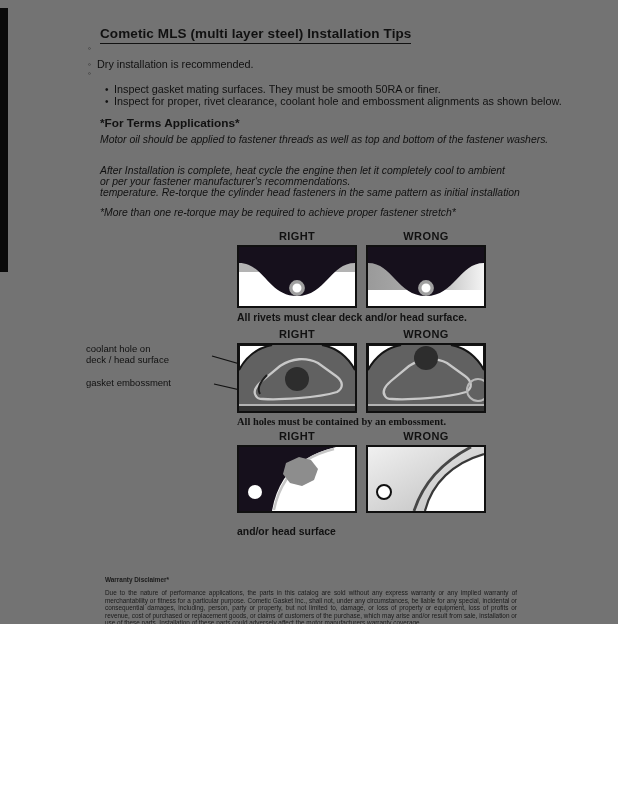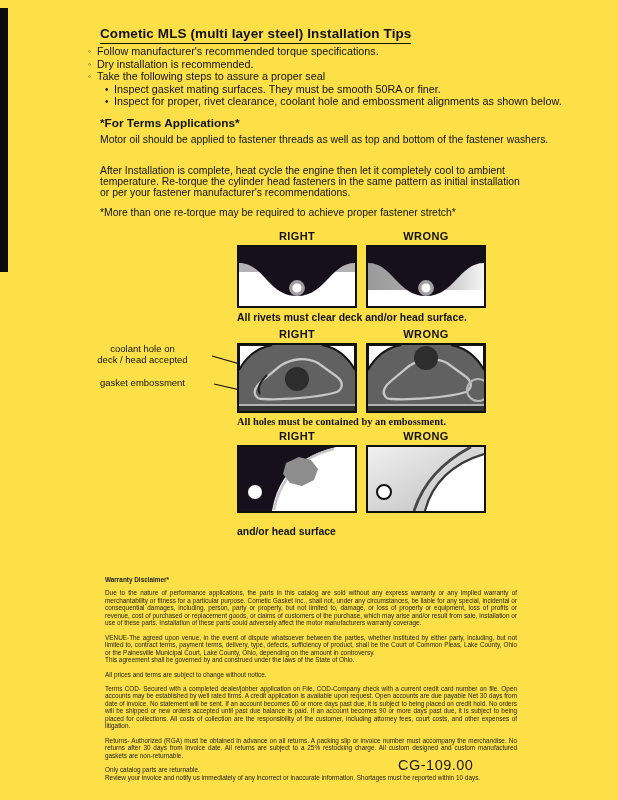--- a/index.html
+++ b/index.html
@@ -1,86 +1,84 @@
 <!DOCTYPE html>
 <html><head>
 <meta charset="utf-8">
 <style>
   html,body{margin:0;padding:0;background:#ffffff;}
   .page{
-    position:relative;width:618px;height:800px;background:#fde047;overflow:hidden;
+    position:relative;width:618px;height:624px;background:#737373;overflow:hidden;
     font-family:"Liberation Sans", sans-serif;color:#111;
   }
   .edge-bar{position:absolute;left:0;top:8px;width:8px;height:264px;background:#0a0a0a;}
   .title{
     position:absolute;left:100px;top:26px;font-size:13.5px;font-weight:700;
     white-space:nowrap;border-bottom:1.5px solid #111;padding-bottom:2px;letter-spacing:0.1px;
   }
   .bullets{position:absolute;left:88px;top:45px;font-size:10.8px;}
   .bline{display:flex;align-items:baseline;height:12.5px;white-space:nowrap;}
   .bline .mk{width:9px;font-size:8px;position:relative;top:-1px;}
   .bline.sub{margin-left:17px;}
   .bline.sub .mk{font-size:10px;top:0;}
   .diesel-head{position:absolute;left:100px;top:116px;font-size:11.8px;font-weight:700;white-space:nowrap;}
-  .para{position:absolute;left:100px;font-size:10.4px;line-height:11.2px;}
+  .para{position:absolute;left:100px;font-size:10.4px;line-height:11.2px;font-style:italic;}
   .para div{white-space:nowrap;}
   .dlabel{position:absolute;width:120px;text-align:center;font-weight:700;font-size:11px;letter-spacing:0.4px;}
   .dbox{position:absolute;width:120px;border:2px solid #101010;background:#fff;box-sizing:border-box;}
   .dbox svg{display:block;width:100%;height:100%;}
   .caption{position:absolute;left:237px;font-size:10.4px;font-weight:700;white-space:nowrap;}
-  .annot{position:absolute;text-align:center;font-size:9.5px;line-height:10.5px;width:125px;left:80px;}
+  .annot{position:absolute;text-align:left;font-size:9.5px;line-height:10.5px;width:125px;left:86px;}
   .leader{position:absolute;left:208px;top:348px;width:100px;height:56px;}
   .legal{position:absolute;left:105px;top:576px;width:412px;font-size:6.4px;line-height:7.45px;color:#1a1a1a;text-align:justify;}
   .legal .lh{font-weight:700;margin-bottom:6px;text-align:left;}
   .legal p{margin:0 0 7px 0;}
   .legal p.tight{margin:0;}
   .footer-code{position:absolute;left:386px;top:757px;font-size:14.5px;letter-spacing:0.5px;color:#1c1c1c;white-space:nowrap;margin-left:12px;}
 </style>
 </head>
 <body>
 
 <div class="page">
 
   <div class="edge-bar"></div>
 
   <div class="title">Cometic MLS (multi layer steel) Installation Tips</div>
 
   <div class="bullets">
     <div class="bline">
       <span class="mk">◦</span>
-      <span>Follow manufacturer's recommended torque specifications.</span>
     </div>
     <div class="bline">
       <span class="mk">◦</span>
       <span>Dry installation is recommended.</span>
     </div>
     <div class="bline">
       <span class="mk">◦</span>
-      <span>Take the following steps to assure a proper seal</span>
     </div>
     <div class="bline sub">
       <span class="mk">•</span>
       <span>Inspect gasket mating surfaces.  They must be smooth 50RA or finer.</span>
     </div>
     <div class="bline sub">
       <span class="mk">•</span>
       <span>Inspect for proper, rivet clearance, coolant hole and embossment alignments as shown below.</span>
     </div>
   </div>
 
   <div class="diesel-head">*For Terms Applications*</div>
 
   <div class="para" style="top:134px;">
     <div>Motor oil should be applied to fastener threads as well as top and bottom of the fastener washers.</div>
   </div>
 
   <div class="para" style="top:165px;">
     <div>After Installation is complete, heat cycle the engine then let it completely cool to ambient</div>
+    <div>or per your fastener manufacturer's recommendations.</div>
     <div>temperature. Re-torque the cylinder head fasteners in the same pattern as initial installation</div>
-    <div>or per your fastener manufacturer's recommendations.</div>
   </div>
 
   <div class="para" style="top:199px;margin-top:8px;">
     <div>*More than one re-torque may be required to achieve proper fastener stretch*</div>
   </div>
 
   <div class="dlabel" style="left:237px;top:230px;">RIGHT</div>
   <div class="dlabel" style="left:366px;top:230px;">WRONG</div>
 
   <div class="dbox" style="left:237px;top:245px;height:63px;">
@@ -106,21 +104,21 @@
       <circle cx="58" cy="41" r="6.2" fill="#ffffff" stroke="#a0a0a0" stroke-width="3.4"></circle>
     </svg>
   </div>
   <div class="caption" style="top:312px;text-align:right;">All rivets must clear deck and/or head surface.</div>
 
   <div class="dlabel" style="left:237px;top:328px;">RIGHT</div>
   <div class="dlabel" style="left:366px;top:328px;">WRONG</div>
 
   <div class="annot" style="top:344px;">
     <div>coolant hole on</div>
-    <div>deck / head accepted</div>
+    <div>deck / head surface</div>
   </div>
   <div class="annot" style="top:378px;">
     <div>gasket embossment</div>
   </div>
   <svg class="leader" viewBox="0 0 100 56">
     <line x1="4" y1="8" x2="91" y2="33" stroke="#111" stroke-width="1.2"></line>
     <line x1="6" y1="36" x2="54" y2="47" stroke="#111" stroke-width="1.2"></line>
   </svg>
 
   <div class="dbox" style="left:237px;top:343px;height:70px;">

